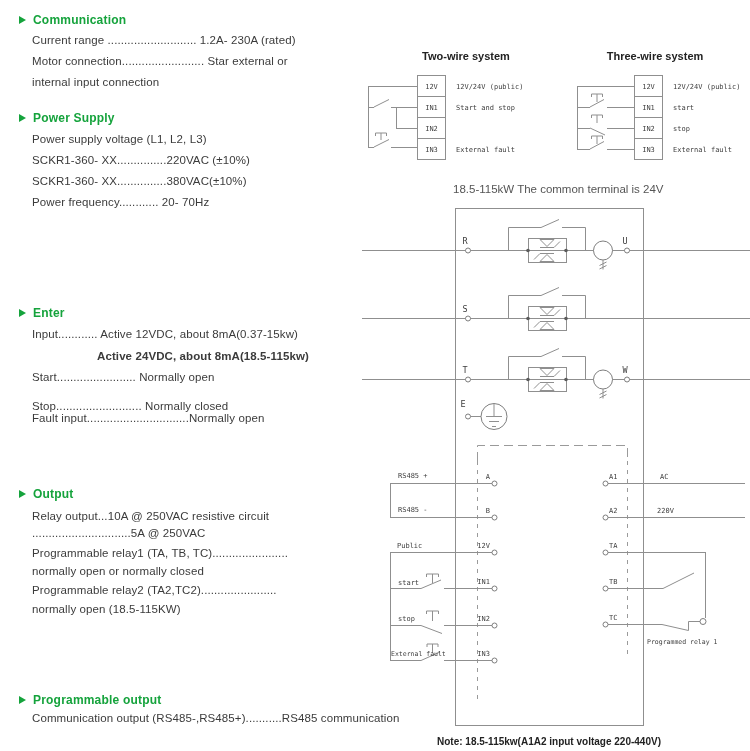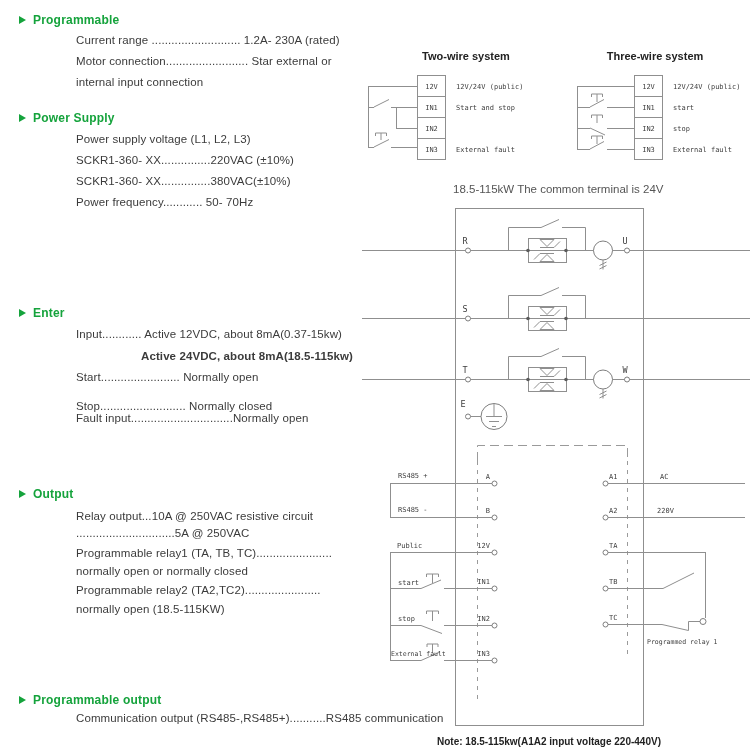--- a/index.html
+++ b/index.html
@@ -1,20 +1,20 @@
 <!DOCTYPE html>
 <html><head>
 <meta charset="utf-8">
 <style>
   html,body{margin:0;padding:0;background:#ffffff;}
   #page{position:relative;width:750px;height:751px;background:#fff;overflow:hidden;
         font-family:"Liberation Sans","DejaVu Sans",sans-serif;}
   
   .ln{position:absolute;left:32px;white-space:nowrap;font-size:11.5px;color:#3b3b3b;
-      letter-spacing:.1px;margin-left:44px;}
+      letter-spacing:.1px;}
   .ln.ind{left:97px;font-weight:bold;}
   .sec{position:absolute;left:19px;white-space:nowrap;display:flex;align-items:center;}
   .tri{width:0;height:0;border-left:7px solid #15a33c;border-top:4px solid transparent;
        border-bottom:4px solid transparent;margin-right:7px;}
   .h{color:#15a33c;font-weight:bold;font-size:12px;letter-spacing:.2px;}
   
   svg{position:absolute;left:0;top:0;}
   text{fill:#3d3d3d;}
   .ttl{font:bold 11px "Liberation Sans","DejaVu Sans",sans-serif;text-anchor:middle;fill:#222;}
   .dt{font:7px "DejaVu Sans Mono",monospace;fill:#3d3d3d;}
@@ -33,34 +33,34 @@
   .dash2{stroke:#9a9a9a;stroke-width:1;fill:none;stroke-dasharray:9,5;}
 </style>
 </head>
 <body>
 
 <div id="page">
 
   <div>
     <div class="sec" style="top:13px">
       <span class="tri"></span>
-      <span class="h">Programmable</span>
+      <span class="h">Communication</span>
     </div>
     <div class="ln" style="top:34px">Current range ........................... 1.2A- 230A (rated)</div>
     <div class="ln" style="top:55px">Motor connection......................... Star external or</div>
     <div class="ln" style="top:76px">internal input connection</div>
 
     <div class="sec" style="top:111px">
       <span class="tri"></span>
       <span class="h">Power Supply</span>
     </div>
     <div class="ln" style="top:133px">Power supply voltage (L1, L2, L3)</div>
     <div class="ln" style="top:154px">SCKR1-360- XX...............220VAC (±10%)</div>
     <div class="ln" style="top:175px">SCKR1-360- XX...............380VAC(±10%)</div>
-    <div class="ln" style="top:196px">Power frequency............ 50- 70Hz</div>
+    <div class="ln" style="top:196px">Power frequency............ 20- 70Hz</div>
 
     <div class="sec" style="top:306px">
       <span class="tri"></span>
       <span class="h">Enter</span>
     </div>
     <div class="ln" style="top:328px">Input............ Active 12VDC, about 8mA(0.37-15kw)</div>
     <div class="ln ind" style="top:350px">Active 24VDC, about 8mA(18.5-115kw)</div>
     <div class="ln" style="top:371px">Start........................ Normally open</div>
     <div class="ln" style="top:400px">Stop.......................... Normally closed</div>
     <div class="ln" style="top:412px">Fault input...............................Normally open</div>

